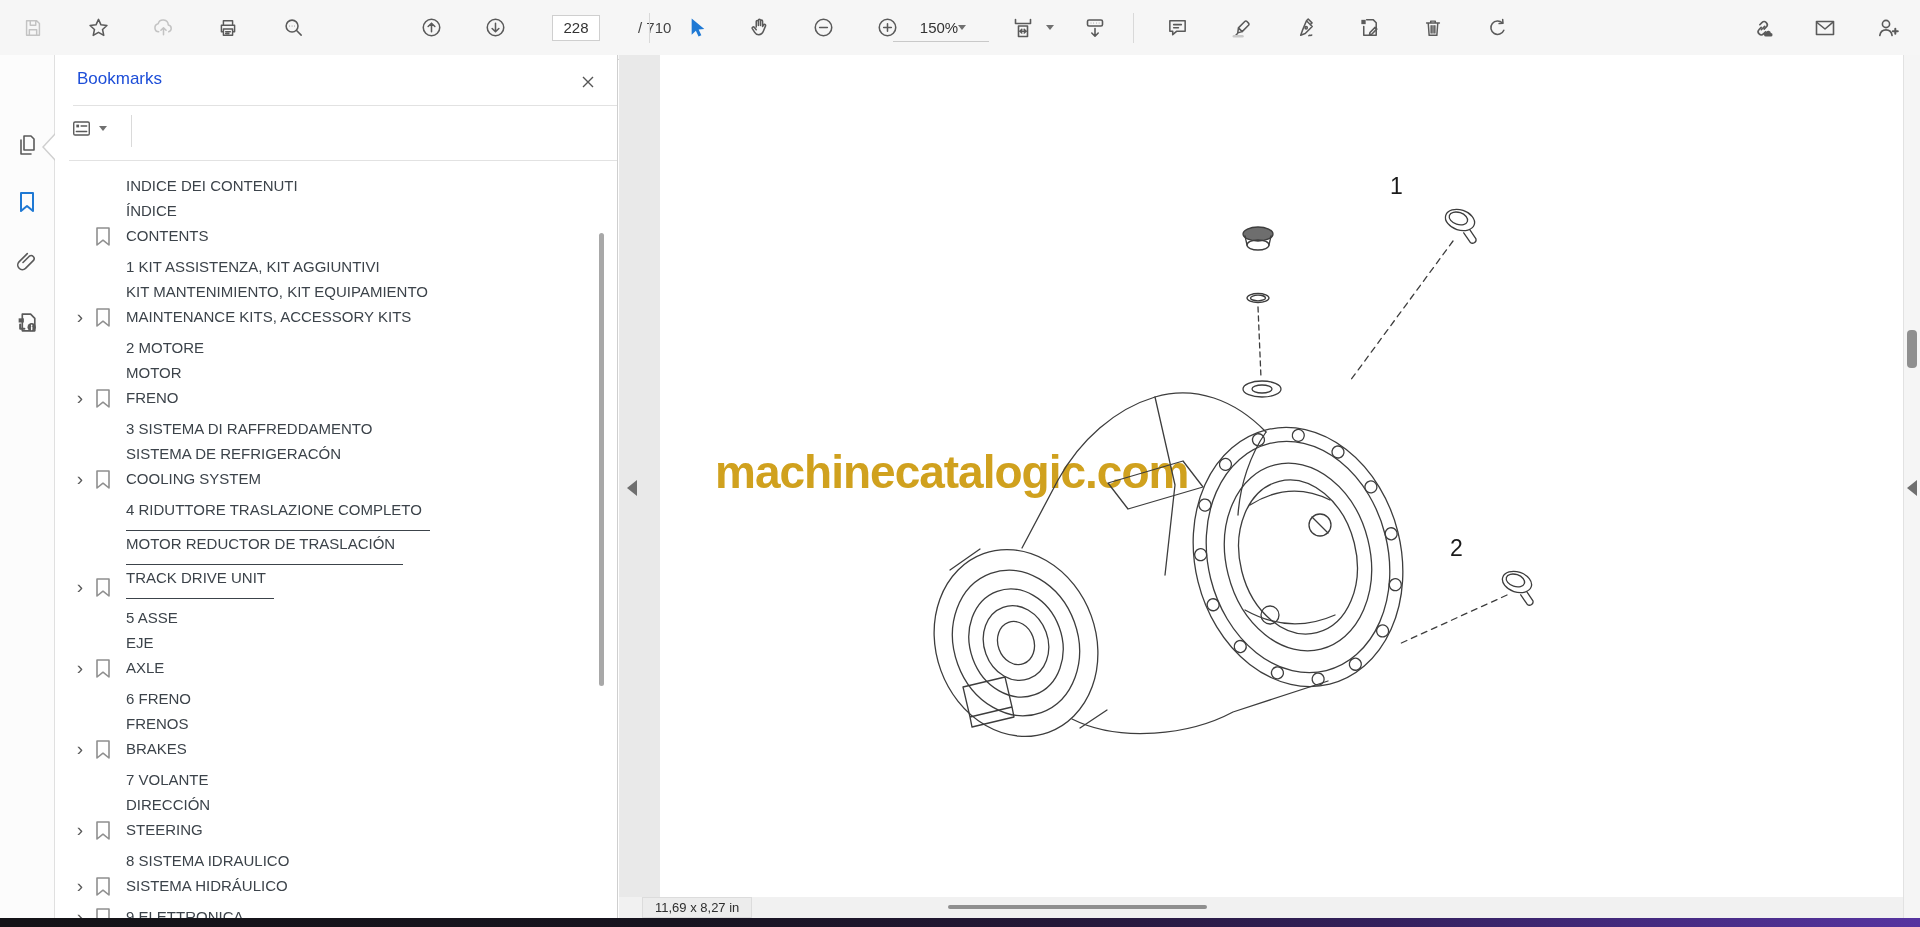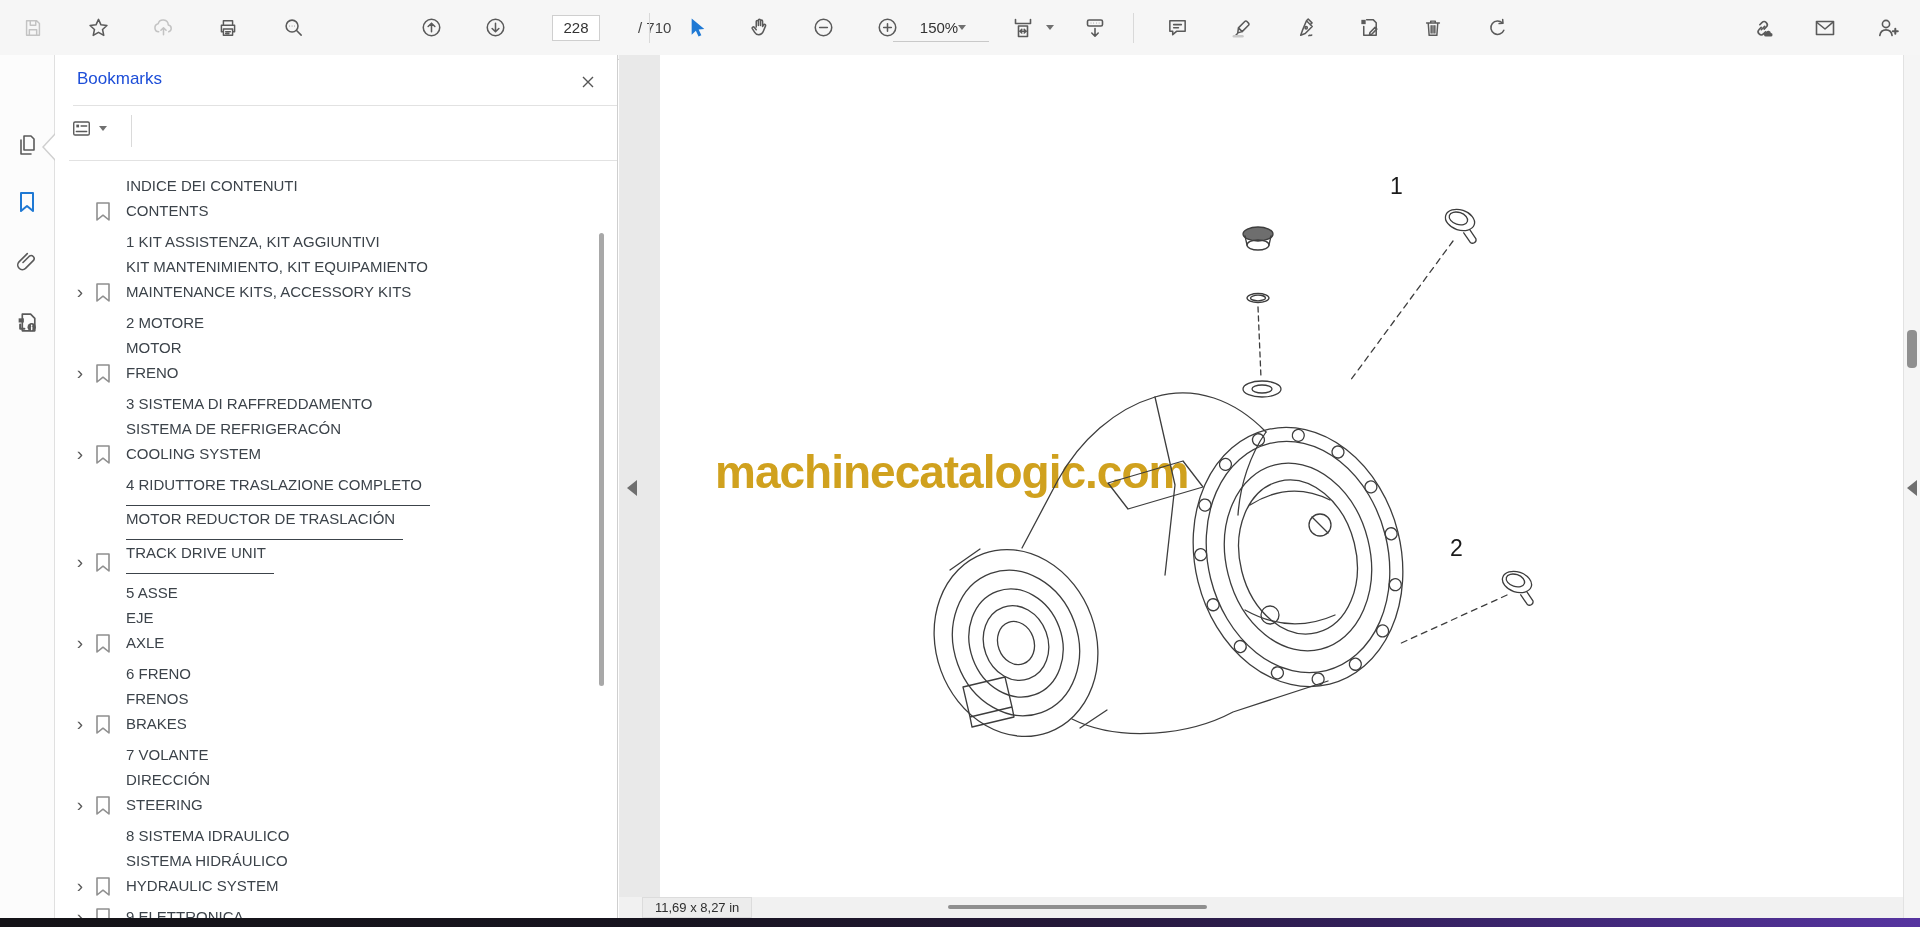--- a/index.html
+++ b/index.html
@@ -295,20 +295,21 @@
 
     <div class="bm-list">
 
       <div class="bm-item">
         <div class="bm-chevron"></div>
         <svg class="bm-ico" width="18" height="22" viewBox="0 0 18 22" style="stroke:#8f8f8f;fill:none;stroke-width:1.6;stroke-linejoin:round;">
             <path d="M3 2h12v17l-6-4.8L3 19z"></path>
           </svg>
         <div class="bm-text">
           <div class="bm-line"><span>INDICE DEI CONTENUTI</span></div>
+          <div class="bm-line"><span>ÍNDICE</span></div>
           <div class="bm-line"><span>CONTENTS</span></div>
         </div>
       </div>
 
       <div class="bm-item">
         <div class="bm-chevron">›</div>
         <svg class="bm-ico" width="18" height="22" viewBox="0 0 18 22" style="stroke:#8f8f8f;fill:none;stroke-width:1.6;stroke-linejoin:round;">
             <path d="M3 2h12v17l-6-4.8L3 19z"></path>
           </svg>
         <div class="bm-text">
@@ -391,21 +392,20 @@
       </div>
 
       <div class="bm-item">
         <div class="bm-chevron">›</div>
         <svg class="bm-ico" width="18" height="22" viewBox="0 0 18 22" style="stroke:#8f8f8f;fill:none;stroke-width:1.6;stroke-linejoin:round;">
             <path d="M3 2h12v17l-6-4.8L3 19z"></path>
           </svg>
         <div class="bm-text">
           <div class="bm-line"><span>8 SISTEMA IDRAULICO</span></div>
           <div class="bm-line"><span>SISTEMA HIDRÁULICO</span></div>
-          <div class="bm-line"><span>HYDRAULIC SYSTEM</span></div>
         </div>
       </div>
 
       <div class="bm-item">
         <div class="bm-chevron">›</div>
         <svg class="bm-ico" width="18" height="22" viewBox="0 0 18 22" style="stroke:#8f8f8f;fill:none;stroke-width:1.6;stroke-linejoin:round;">
             <path d="M3 2h12v17l-6-4.8L3 19z"></path>
           </svg>
         <div class="bm-text">
           <div class="bm-line"><span>9 ELETTRONICA</span></div>

